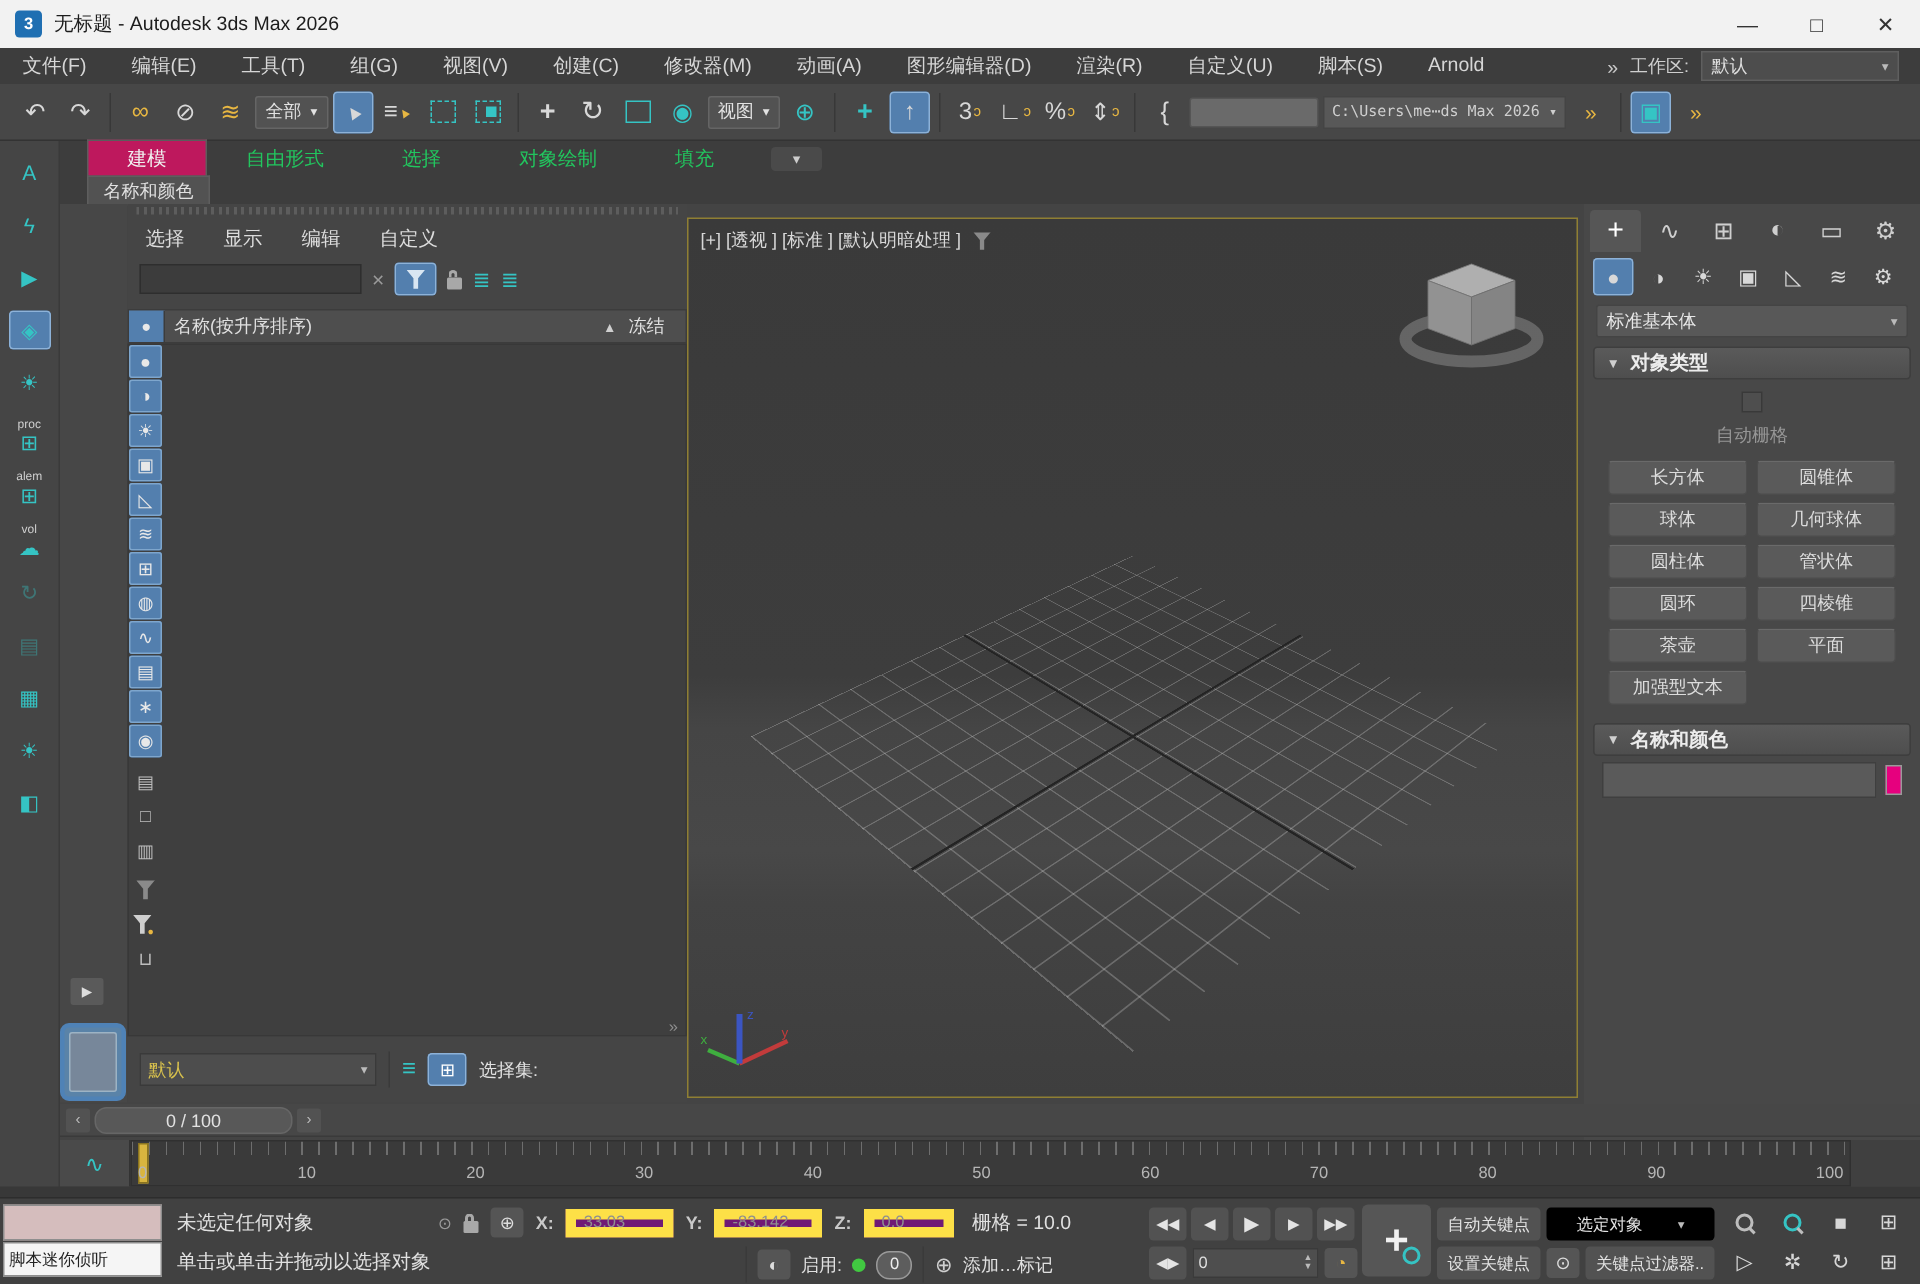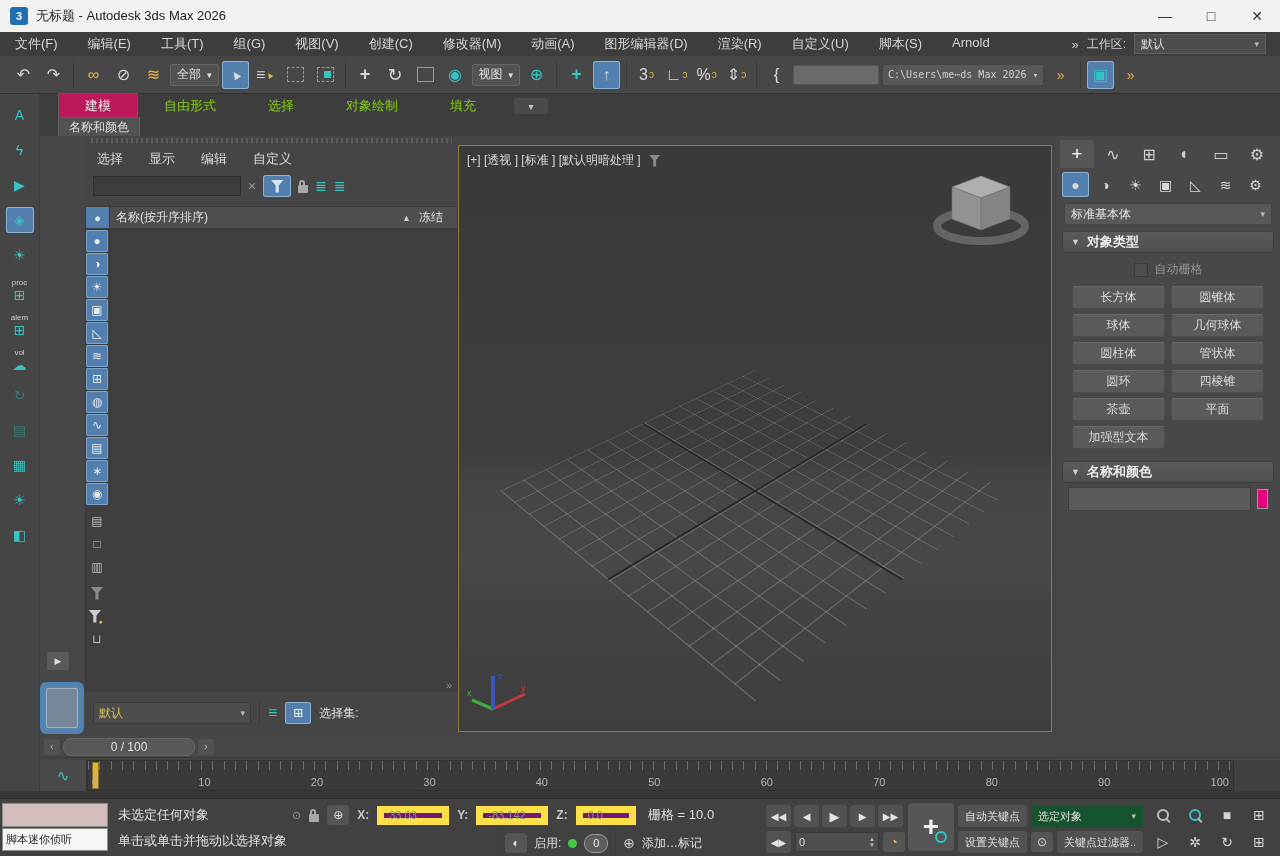--- a/index.html
+++ b/index.html
@@ -41,21 +41,21 @@
   .snap sup{color:#e8b742;font-size:10px;margin-left:1px;}
   .tb-field{width:84px;height:18px;background:#6a6a6a;border:1px solid #555;border-radius:2px;}
   .path-dd{width:150px;height:20px;background:#585858;border:1px solid #444;display:flex;align-items:center;
            justify-content:space-between;padding:0 5px;font-family:"DejaVu Sans Mono","Liberation Mono",monospace;
            font-size:10px;color:#cfcfcf;white-space:nowrap;overflow:hidden;}
   .cursor-gl{display:inline-block;transform:rotate(-35deg);font-size:13px;}
 
   
   .ribbon{position:absolute;left:40px;top:94px;width:1240px;height:42px;background:#3d3d3d;}
   .ribbon-tabs{display:flex;align-items:flex-end;height:24px;padding-left:18px;gap:2px;}
-  .ribbon-tabs [data-name="ribbon-tab"]{padding:3px 26px;color:#84cc16;font-size:13px;}
+  .ribbon-tabs [data-name="ribbon-tab"]{padding:3px 26px;color:#22c55e;font-size:13px;}
   .ribbon-tabs [data-name="ribbon-tab"].active{background:#be185d;color:#f0f0f0;border:1px solid #5c5c5c;border-bottom:none;}
   .ribbon-dd{width:34px;height:16px;background:#4a4a4a;border-radius:3px;margin-left:10px;display:flex;
              align-items:center;justify-content:center;color:#ccc;font-size:10px;align-self:center;}
   .ribbon-sub{height:18px;display:flex;align-items:center;padding-left:18px;}
   .subtab{background:#525252;border:1px solid #5e5e5e;border-bottom:none;color:#e0e0e0;font-size:12px;
           padding:1px 10px;}
 
   
   .side-toolbar{position:absolute;left:0;top:94px;width:40px;height:762px;background:#454545;
                 border-right:1px solid #3a3a3a;display:flex;flex-direction:column;align-items:center;
@@ -141,21 +141,21 @@
   .cp-cats{display:flex;align-items:center;gap:3px;padding:2px 6px 4px 6px;}
   .cp-cat{width:27px;height:25px;display:flex;align-items:center;justify-content:center;color:#d8d8d8;font-size:14px;border-radius:3px;}
   .cp-cat.active{background:#537fae;box-shadow:inset 0 0 0 1px #8db2d8;}
   .cp-dd{margin:2px 8px 6px 8px;height:20px;background:#585858;border:1px solid #444;border-radius:2px;
          display:flex;align-items:center;justify-content:space-between;padding:0 6px;font-size:12px;color:#e6e6e6;}
   .rollout{margin:4px 6px;}
   .roll-hd{height:20px;background:linear-gradient(#5a5a5a,#4e4e4e);border:1px solid #3e3e3e;border-radius:3px;
            display:flex;align-items:center;gap:7px;padding:0 8px;font-weight:bold;color:#ececec;font-size:13px;}
   .roll-hd .tri{font-size:9px;color:#cfcfcf;}
   .roll-bd{padding:6px 4px 8px 4px;}
-  .cb-row{display:flex;align-items:center;justify-content:center;gap:7px;color:#969696;font-size:12px;padding:2px 0 8px 0;}
+  .cb-row{display:flex;align-items:center;justify-content:center;gap:7px;color:#969696;font-size:12px;padding:2px 0 8px 0;flex-direction:column;}
   .cb{width:12px;height:12px;background:#4e4e4e;border:1px solid #393939;}
   .prim-grid{display:grid;grid-template-columns:1fr 1fr;gap:5px 6px;padding:0 6px;}
   .prim-grid [data-name="primitive-button"]{height:21px;background:#5a5a5a;border-radius:3px;border:1px solid #4c4c4c;
       border-top-color:#6a6a6a;display:flex;align-items:center;justify-content:center;color:#dcdcdc;font-size:12px;text-align:center;}
   .name-row{display:flex;align-items:center;gap:6px;padding:4px 6px 0 6px;}
   .name-field{flex:1;height:20px;background:#5a5a5a;border:1px solid #3f3f3f;}
   .swatch{width:24px;height:20px;border:1px solid #9a9a9a;box-sizing:border-box;}
 
   
   .timeslider{position:absolute;left:40px;top:736px;width:1240px;height:22px;background:#474747;
@@ -187,22 +187,22 @@
   .sb-label{color:#c9c9c9;font-size:12px;font-weight:bold;}
   .sb-ico{width:22px;height:20px;background:#555;border-radius:3px;display:flex;align-items:center;justify-content:center;
           color:#ddd;font-size:12px;}
   .pb{width:25px;height:22px;background:#525252;border-radius:3px;display:flex;align-items:center;justify-content:center;
       color:#e4e4e4;font-size:10px;gap:1px;}
   .keybtn{position:absolute;left:908px;top:4px;width:46px;height:48px;background:#565656;border-radius:4px;
           display:flex;align-items:center;justify-content:center;color:#f2f2f2;font-size:28px;font-weight:bold;}
   .keybtn::after{content:"";position:absolute;right:7px;bottom:8px;width:8px;height:8px;border:2px solid #35c4c4;border-radius:50%;}
   .sb-btn{height:22px;background:#525252;border-radius:3px;display:flex;align-items:center;justify-content:center;
           padding:0 7px;color:#e2e2e2;font-size:11px;white-space:nowrap;}
-  .sb-dd{width:112px;height:22px;background:#14532d;border-radius:3px;display:flex;align-items:center;
-         justify-content:space-between;padding:0 7px;color:#e2e2e2;font-size:11px;box-sizing:border-box;text-align:right;}
+  .sb-dd{width:112px;height:22px;background:#000000;border-radius:3px;display:flex;align-items:center;
+         justify-content:space-between;padding:0 20px;color:#e2e2e2;font-size:11px;box-sizing:border-box;text-align:right;}
   .dot-green{width:9px;height:9px;border-radius:50%;background:#41c941;}
   .pill0{min-width:22px;height:17px;border-radius:9px;background:#5d5d5d;border:1px solid #9a9a9a;color:#eee;
          font-size:11px;display:flex;align-items:center;justify-content:center;}
   .navgrid{position:absolute;left:1148px;top:3px;display:grid;grid-template-columns:repeat(4,30px);grid-auto-rows:25px;gap:2px;}
   .nav-ico{display:flex;align-items:center;justify-content:center;color:#d6d6d6;font-size:14px;}
   .frame-field{width:84px;height:20px;background:#4e4e4e;border:1px solid #3a3a3a;display:flex;align-items:center;
                justify-content:space-between;color:#ddd;font-size:11px;padding:0 3px;box-sizing:border-box;}
   .spin{display:flex;flex-direction:column;font-size:6px;color:#bbb;line-height:1;}
 </style>
 </head>

